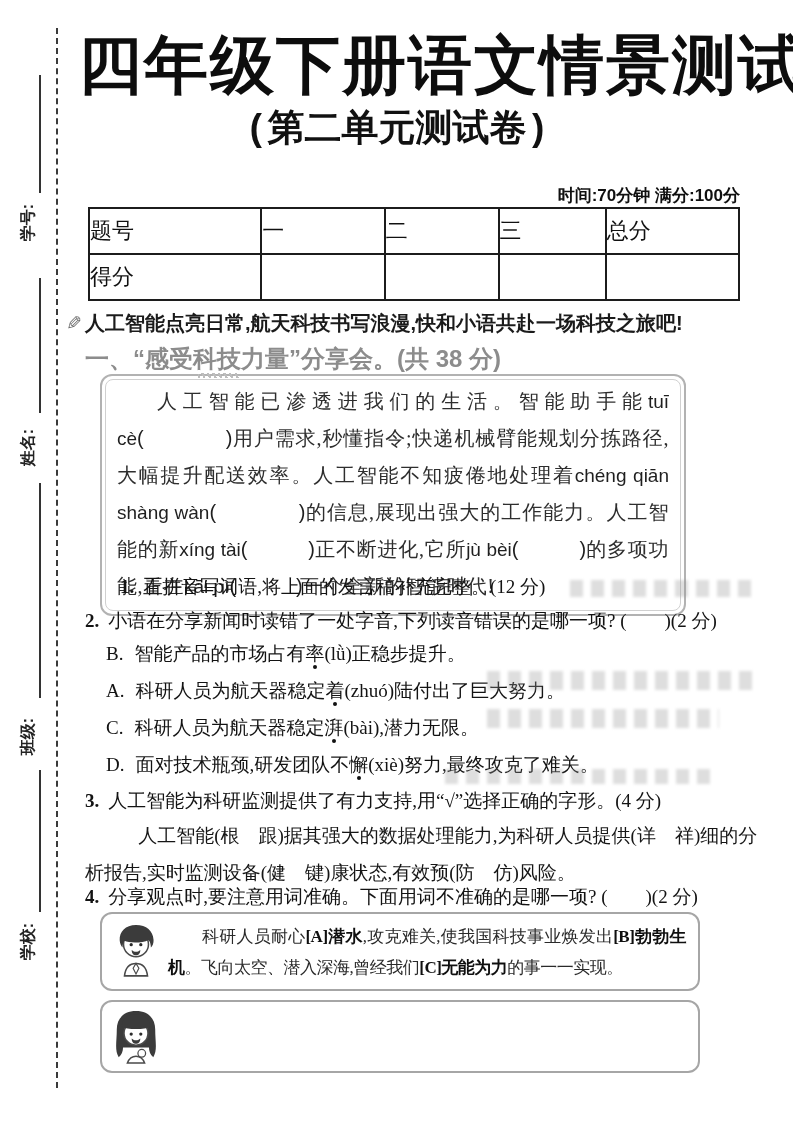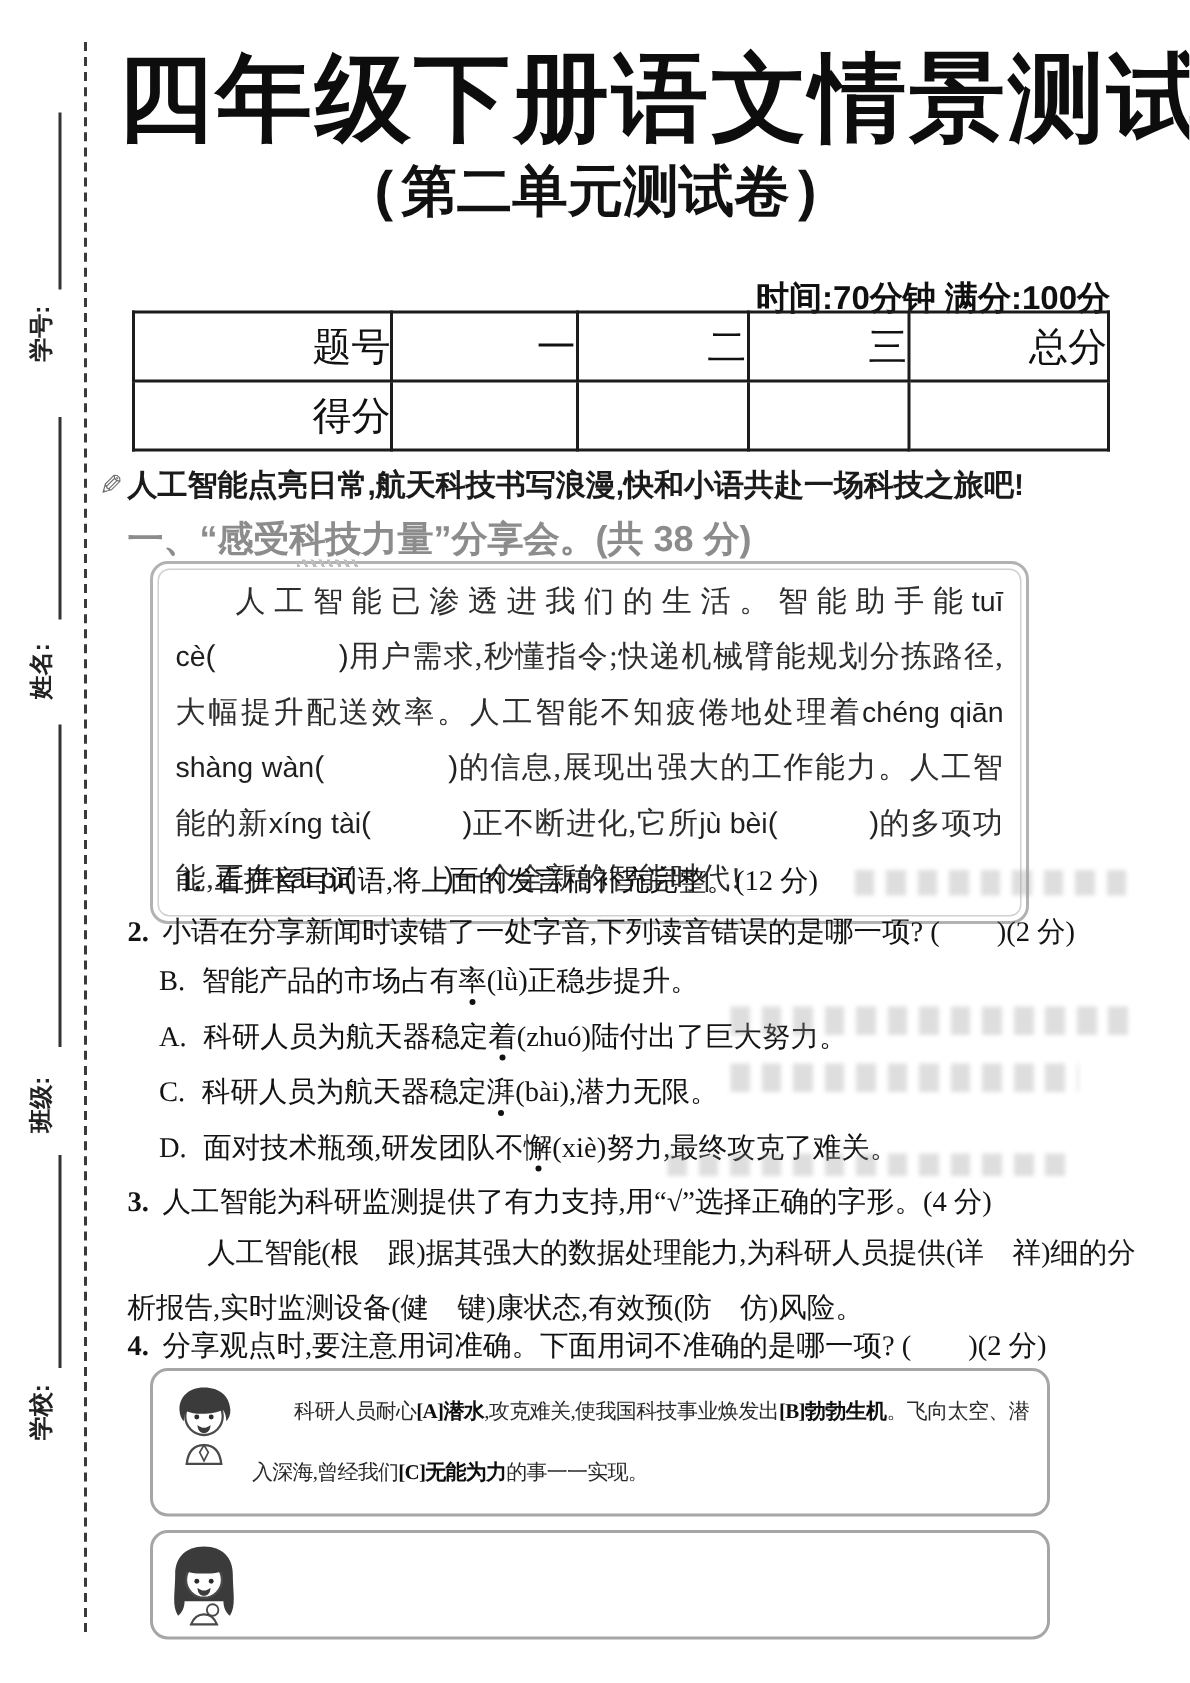--- a/index.html
+++ b/index.html
@@ -20,27 +20,27 @@
 
   
   .title{position:absolute;top:22px;left:78px;width:670px;text-align:center;
          font-family:"Liberation Sans","DejaVu Sans",sans-serif;
          font-weight:900;font-size:64px;letter-spacing:2px;color:#0d0d0d;white-space:nowrap;}
   .subtitle{position:absolute;top:103px;left:69px;width:656px;text-align:center;
             font-family:Liberation Mono, monospace;
             font-weight:800;font-size:37px;color:#111;white-space:nowrap;}
   .meta{position:absolute;top:184px;left:85px;width:655px;text-align:right;
         font-family:"Liberation Sans","DejaVu Sans",sans-serif;
-        font-weight:600;font-size:22px;color:#101010;}
+        font-weight:600;font-size:17px;color:#101010;}
 
   
   .score-table{position:absolute;top:207px;left:88px;width:652px;
                border-collapse:collapse;table-layout:fixed;}
-  .score-table td{border:2px solid #1c1c1c;height:44px;text-align:right;
-                  font-size:26px;color:#111;padding:0;}
+  .score-table td{border:2px solid #1c1c1c;height:44px;text-align:left;
+                  font-size:22px;color:#111;padding:0;}
 
   
   .intro{position:absolute;top:310px;left:66px;width:690px;white-space:nowrap;
          font-family:"Liberation Sans","DejaVu Sans",sans-serif;
          font-weight:700;font-size:20px;color:#1b1b1b;}
   .pencil-icon{color:#6f6f6f;font-size:19px;margin-right:3px;display:inline-block;transform:scaleX(-1);}
   .section-title{position:absolute;top:343px;left:85px;white-space:nowrap;
                  font-family:"Liberation Sans","DejaVu Sans",sans-serif;
                  font-weight:700;font-size:24px;color:#8c8c8c;}
 
@@ -68,21 +68,21 @@
   .emch::after{content:"";position:absolute;left:50%;bottom:-5px;width:4px;height:4px;
                border-radius:50%;background:#111;transform:translateX(-50%);}
   .q3-body{position:absolute;top:817px;left:85px;width:690px;margin:0;
            font-size:19px;line-height:37px;text-indent:2.8em;color:#161616;}
 
   
   #bubbles{position:absolute;top:912px;left:100px;width:600px;
            display:flex;flex-direction:column;gap:9px;}
   .bubble{box-sizing:border-box;border:2px solid #a6a6a6;border-radius:12px;
           background:#fff;padding:7px 12px 6px;min-height:72px;}
-  .bubble p{margin:0;font-size:14px;line-height:41px;text-indent:2em;
+  .bubble p{margin:0;font-size:17px;line-height:31px;text-indent:2em;
             text-align:justify;letter-spacing:-0.5px;color:#2a2a2a;}
   .bubble b{font-weight:700;color:#0f0f0f;}
   .avatar{float:left;width:48px;height:56px;margin:0 8px 0 -2px;}
 
   
   .footer{position:absolute;top:1117px;left:85px;width:655px;text-align:center;
           font-size:19px;letter-spacing:7px;word-spacing:12px;color:#111;margin-top:44px;}
 
   
   .ghost{position:absolute;opacity:.32;filter:blur(1.5px);pointer-events:none;

